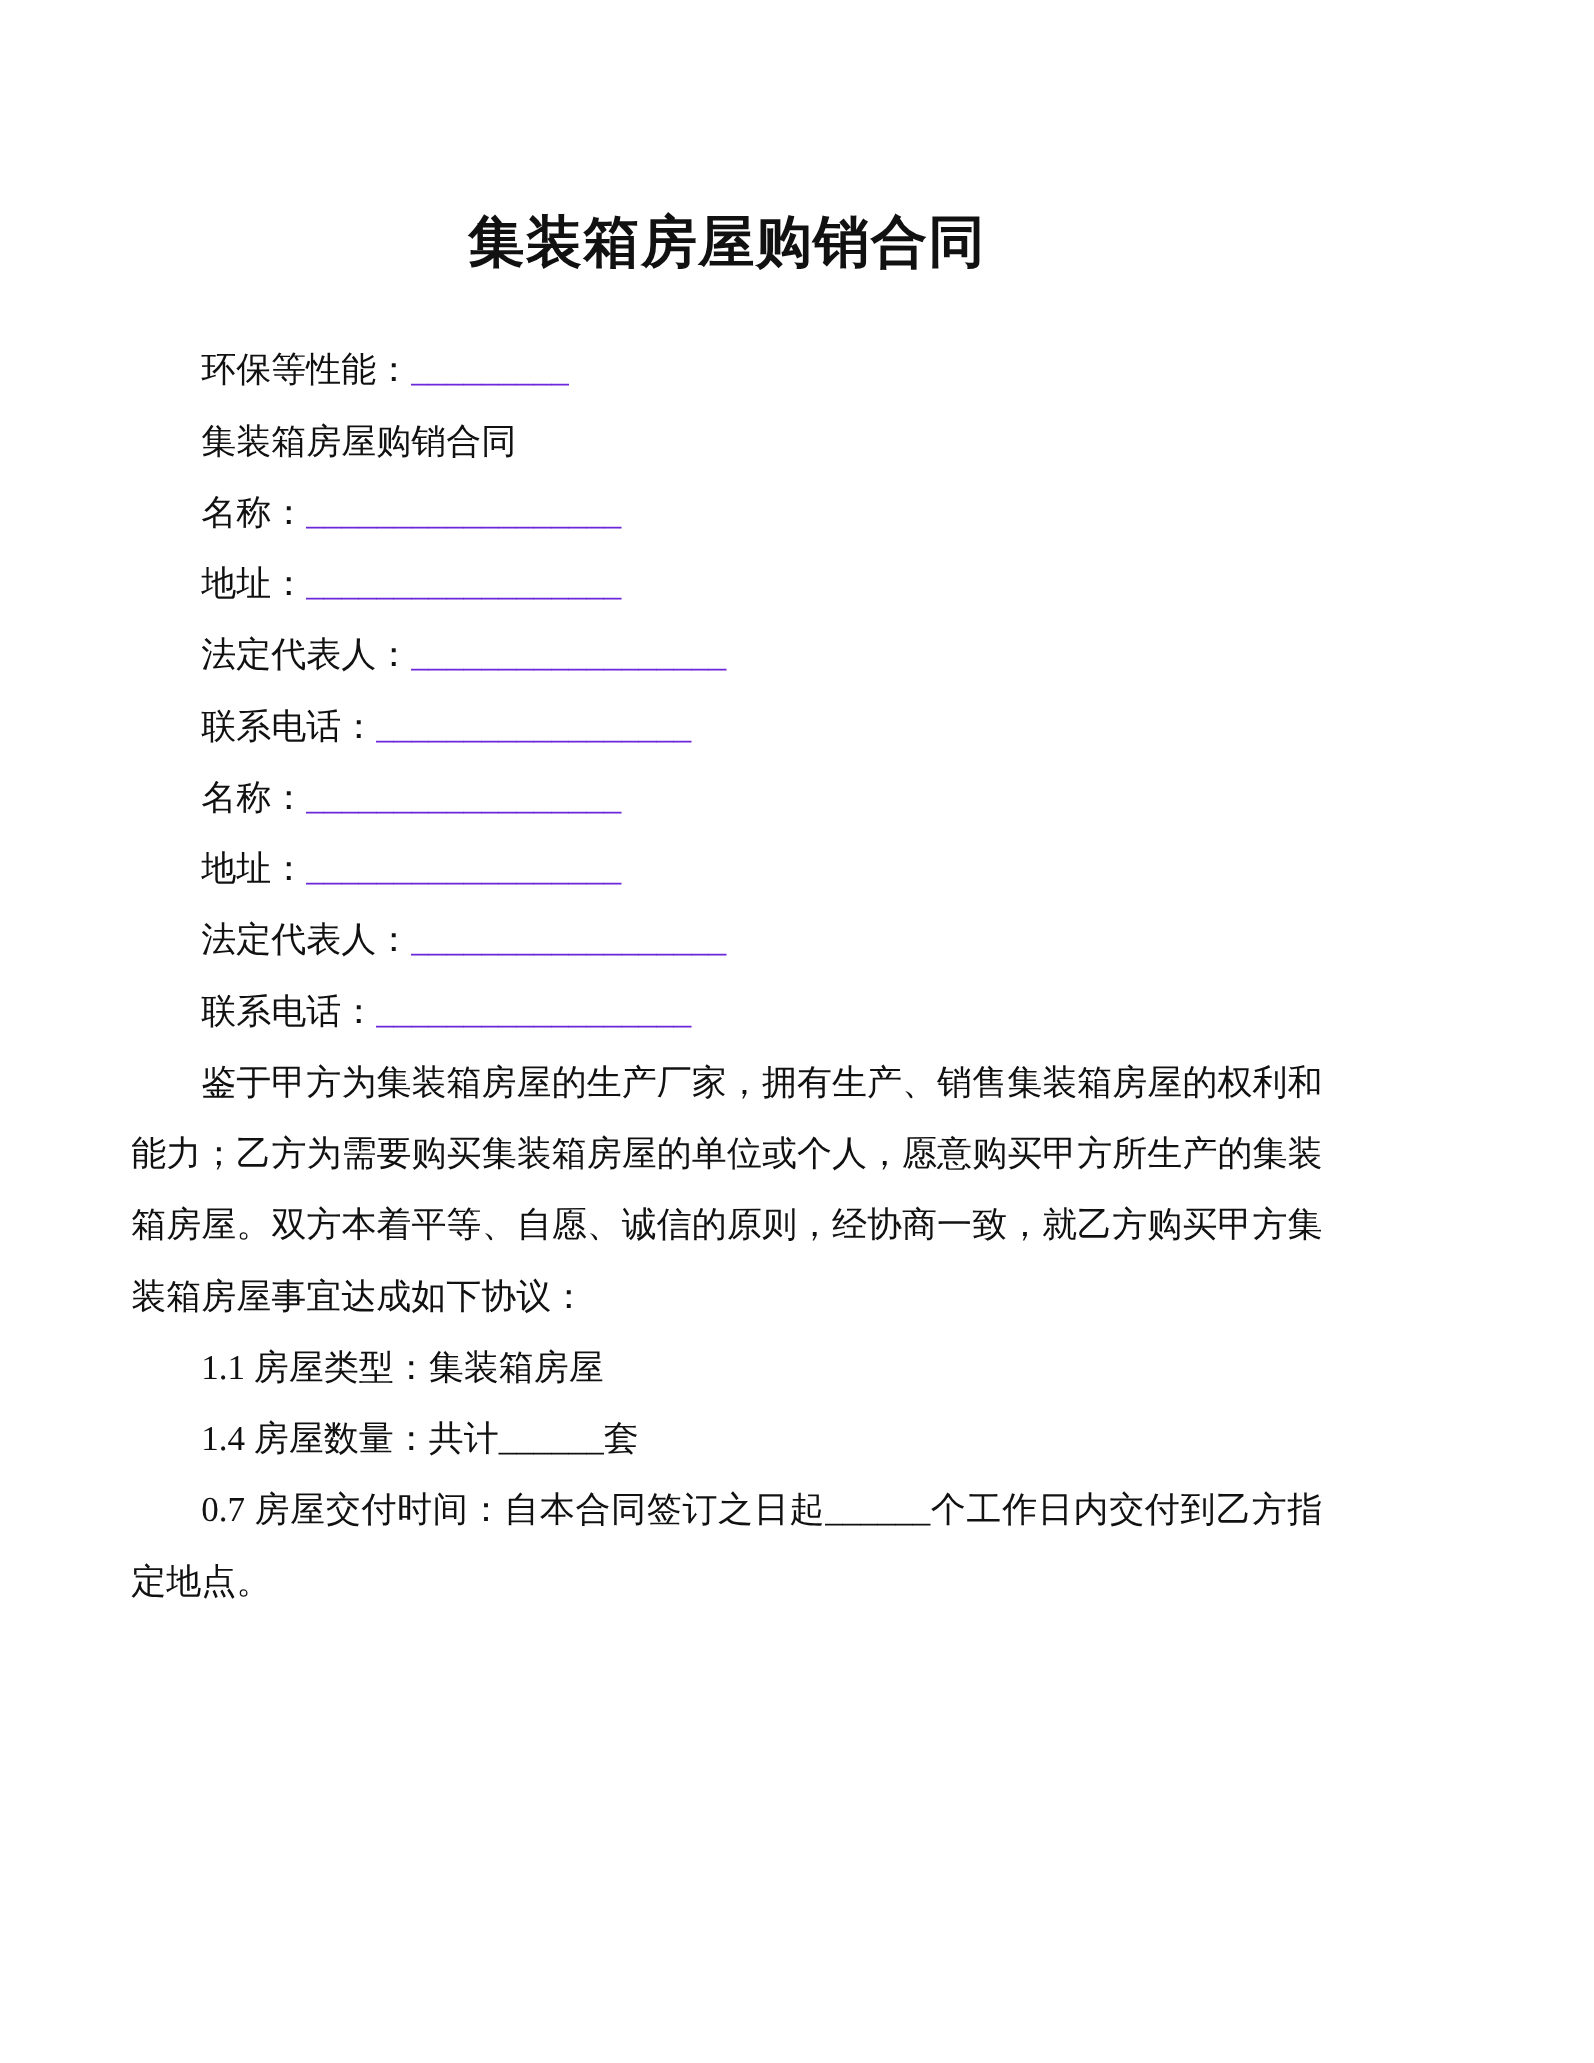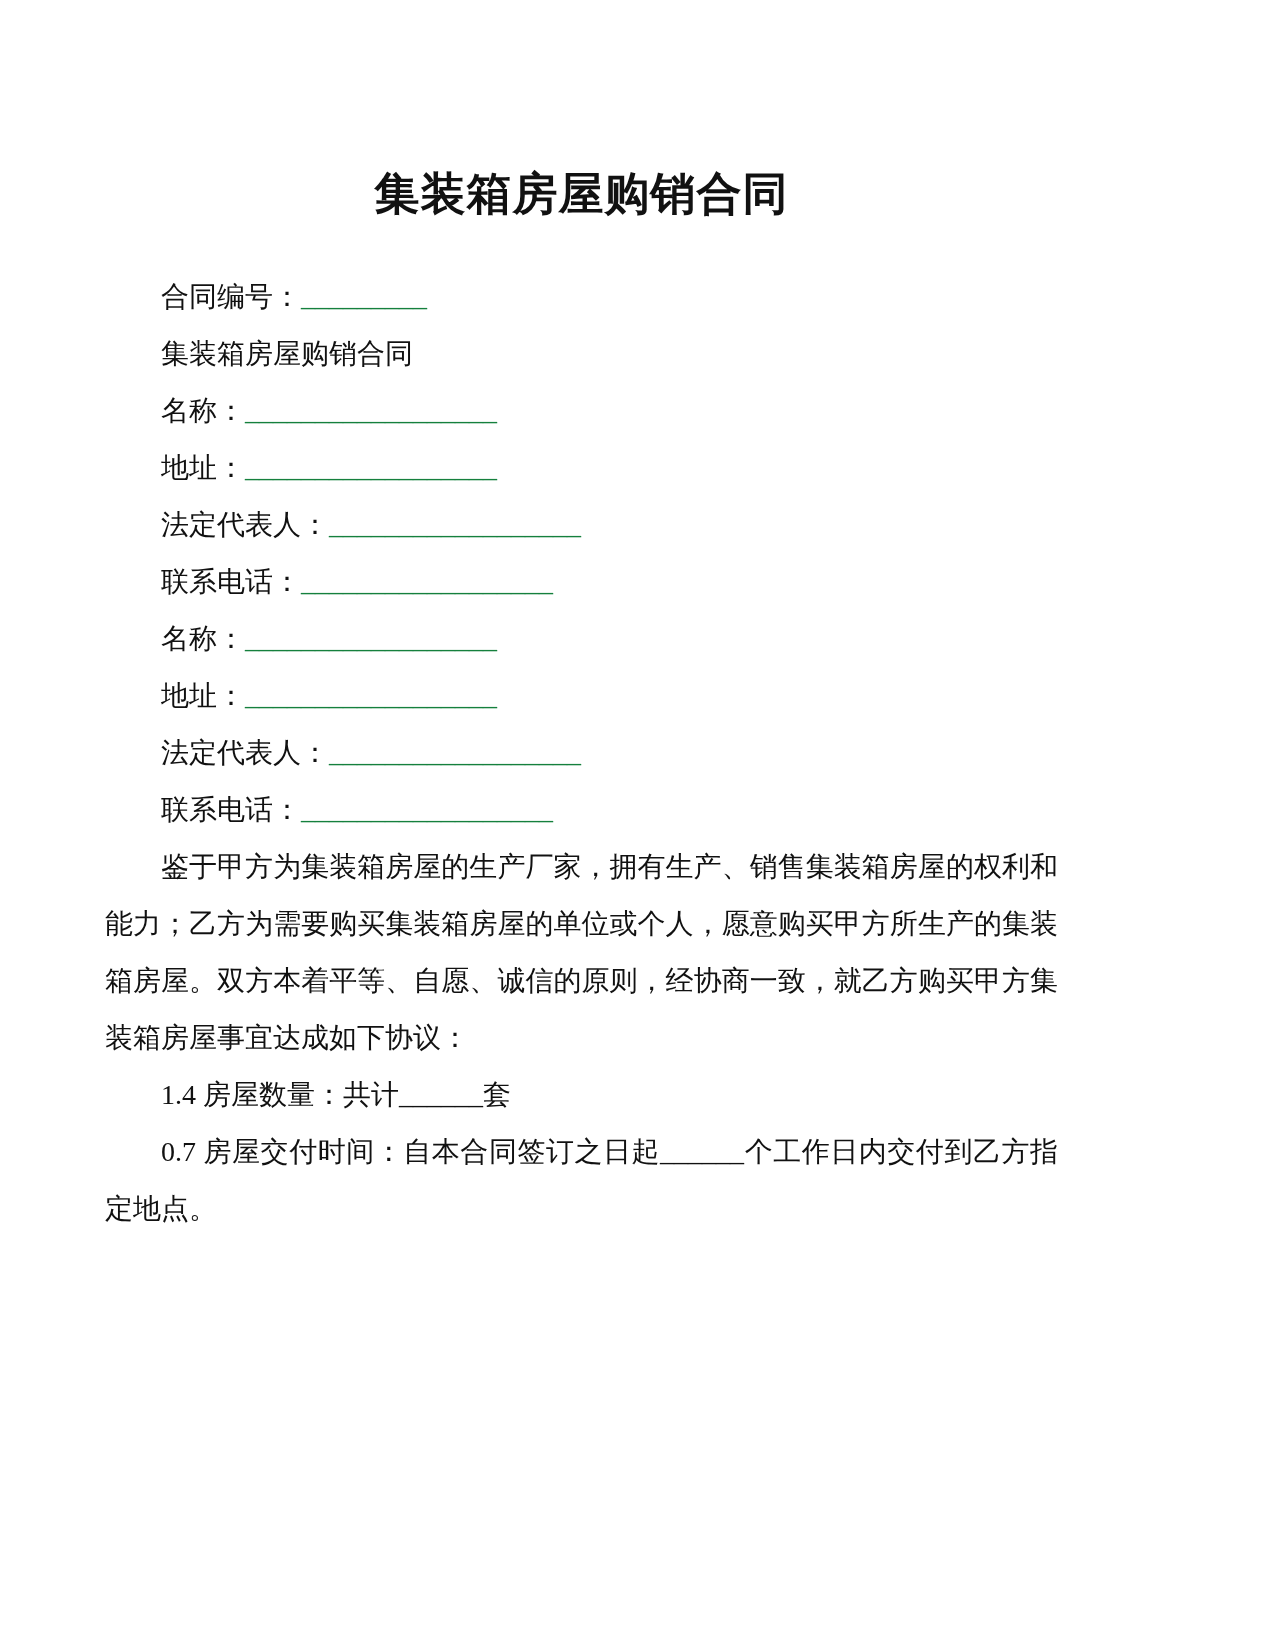--- a/index.html
+++ b/index.html
@@ -33,41 +33,41 @@
     font-size: 28px;
     line-height: 57px;
     margin: 0;
     text-indent: 2em;
     white-space: normal;
   }
   .para {
     text-align: justify;
   }
   .blank {
-    color: #15803d;
+    color: #6d28d9;
     letter-spacing: 0;
   }
   .section-heading {
     font-family: "Liberation Sans", "DejaVu Sans", sans-serif;
     font-size: 29px;
     font-weight: bold;
     line-height: 57px;
     margin: 0;
     text-indent: 2em;
   }
 </style>
 </head>
 <body>
 
 <div class="page">
 
   <h1 class="doc-title">集装箱房屋购销合同</h1>
 
   <p class="line">
-    <span>合同编号：</span><span class="blank">_________</span>
+    <span>环保等性能：</span><span class="blank">_________</span>
   </p>
 
   <p class="line">集装箱房屋购销合同</p>
 
   <p class="line">
     <span>名称：</span><span class="blank">__________________</span>
   </p>
   <p class="line">
     <span>地址：</span><span class="blank">__________________</span>
   </p>
@@ -87,16 +87,17 @@
   <p class="line">
     <span>法定代表人：</span><span class="blank">__________________</span>
   </p>
   <p class="line">
     <span>联系电话：</span><span class="blank">__________________</span>
   </p>
 
   <p class="para">鉴于甲方为集装箱房屋的生产厂家，拥有生产、销售集装箱房屋的权利和能力；乙方为需要购买集装箱房屋的单位或个人，愿意购买甲方所生产的集装箱房屋。双方本着平等、自愿、诚信的原则，经协商一致，就乙方购买甲方集装箱房屋事宜达成如下协议：</p>
 
 
+  <p class="para">1.1 房屋类型：集装箱房屋</p>
   <p class="para">1.4 房屋数量：共计______套</p>
   <p class="para">0.7 房屋交付时间：自本合同签订之日起______个工作日内交付到乙方指定地点。</p>
 
 </div>
 
 </body></html>

